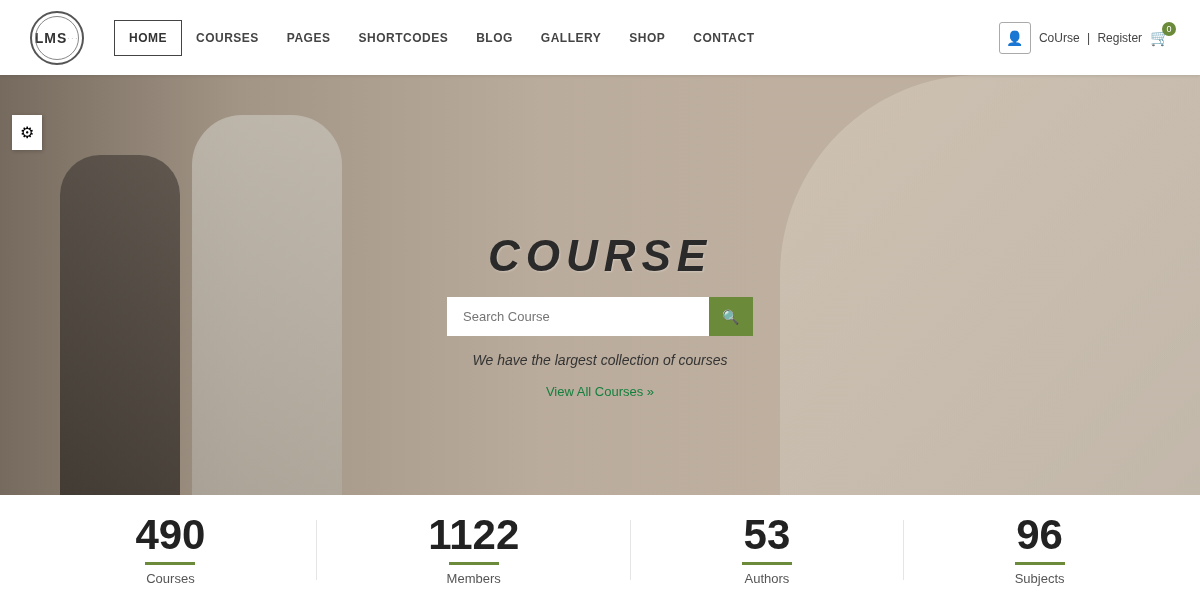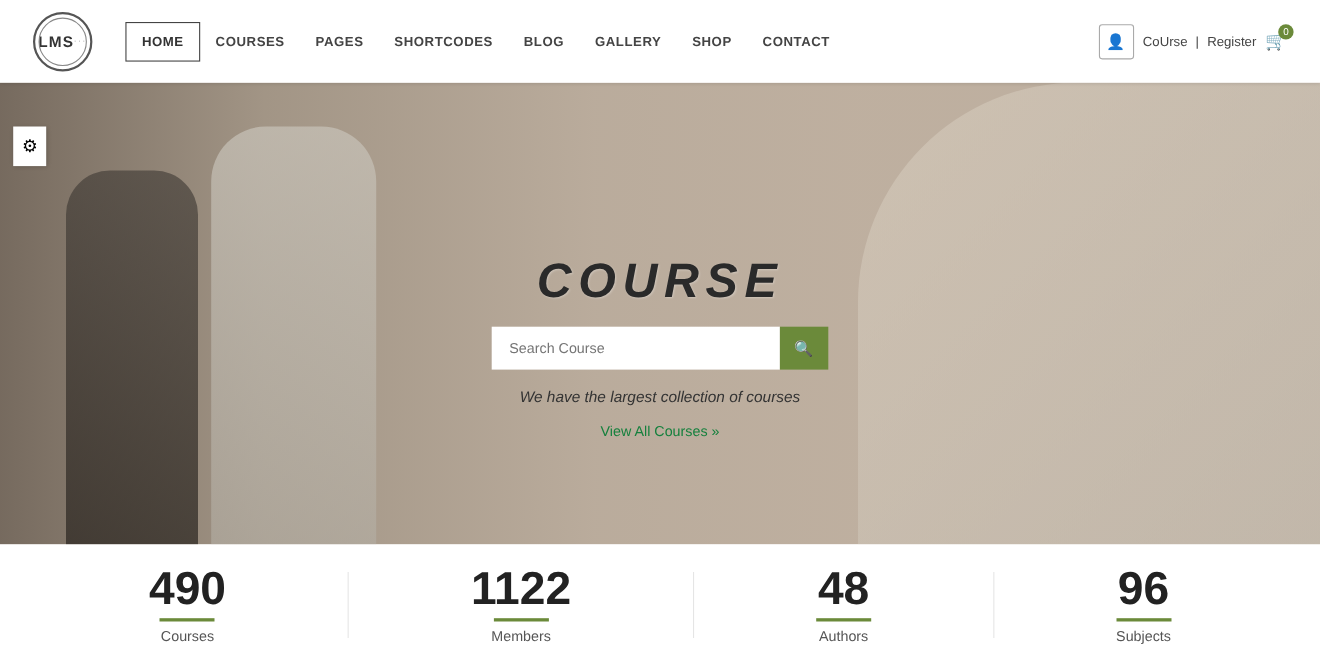--- a/index.html
+++ b/index.html
@@ -403,21 +403,21 @@
 
   <div class="stat-item">
     <span class="stat-number">1122</span>
     <div class="stat-underline"></div>
     <span class="stat-label">Members</span>
   </div>
 
   <div class="stat-divider"></div>
 
   <div class="stat-item">
-    <span class="stat-number">48</span>
+    <span class="stat-number">53</span>
     <div class="stat-underline"></div>
     <span class="stat-label">Authors</span>
   </div>
 
   <div class="stat-divider"></div>
 
   <div class="stat-item">
     <span class="stat-number">96</span>
     <div class="stat-underline"></div>
     <span class="stat-label">Subjects</span>

